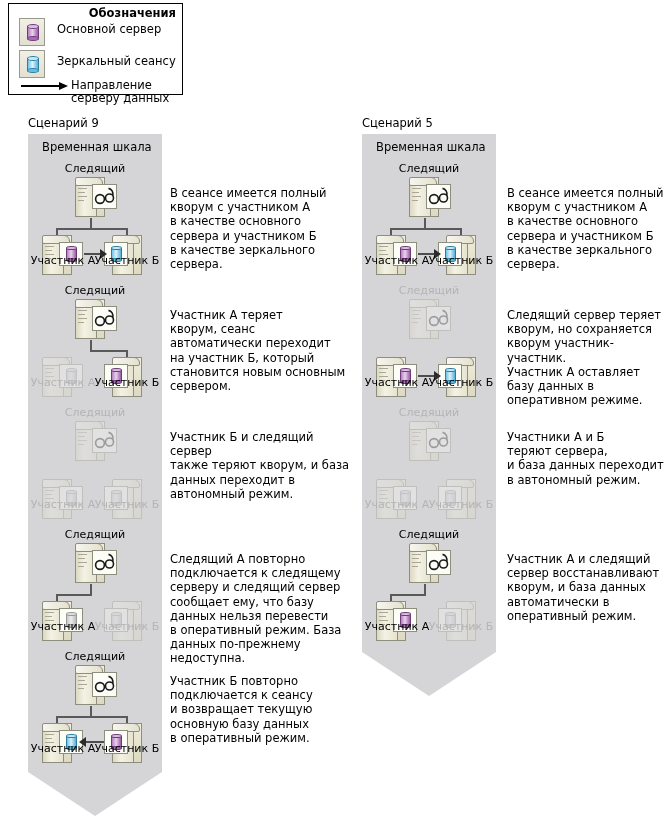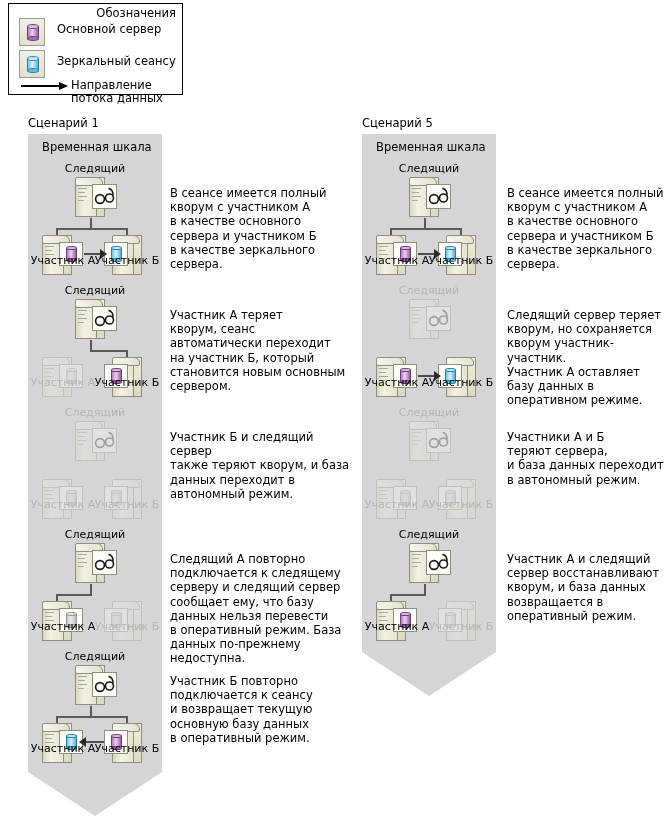--- a/index.html
+++ b/index.html
@@ -10,21 +10,21 @@
     color:#000;
     position:relative;
     overflow:hidden;
   }
   
   #legend{
     position:absolute;left:8px;top:3px;width:175px;height:92px;
     border:1px solid #000;background:#fff;box-sizing:border-box;
   }
   #legend .legend-title{
-    position:absolute;right:6px;top:2px;font-size:11.5px;font-weight:normal;
+    position:absolute;right:6px;top:2px;font-size:11.5px;font-weight:bold;
   }
   .legend-row{position:absolute;left:0;width:100%;}
   .legend-icon-box{
     position:absolute;width:26px;height:28px;border:1px solid #9a9a8c;
     background:linear-gradient(180deg,#f2f0e6 0%,#e2e0d2 100%);
     box-sizing:border-box;
   }
   .legend-label{position:absolute;font-size:11.5px;line-height:12.5px;}
   
   .db{position:absolute;}
@@ -118,25 +118,25 @@
     </div>
     <div class="legend-label" style="left:48px;top:51px;">Зеркальный сеансу</div>
   </div>
 
   <div class="legend-row">
     <div style="position:absolute;left:12px;top:81px;">
       <div style="position:absolute;left:0;top:0;width:40px;height:2px;background:#000;"></div>
       <div style="position:absolute;left:38px;top:-3px;width:0;height:0;border-top:4px solid transparent;border-bottom:4px solid transparent;border-left:9px solid #000;"></div>
     </div>
     <div class="legend-label" style="left:62px;top:75px;">Направление
-потока данных</div>
+серверу данных</div>
   </div>
 </div>
 
-<div class="scenario-title" style="left:28px;top:116px;">Сценарий 1</div>
+<div class="scenario-title" style="left:28px;top:116px;">Сценарий 9</div>
 <div class="timeline-col" style="left:28px;top:134px;height:638px;"></div>
 <div class="arrow-tip" style="left:28px;top:772px;">
     <div class="tri"></div>
   </div>
 <div class="timeline-label" style="left:42px;top:140px;">Временная шкала</div>
 
 <div class="scenario-title" style="left:362px;top:116px;">Сценарий 5</div>
 <div class="timeline-col" style="left:362px;top:134px;height:518px;"></div>
 <div class="arrow-tip" style="left:362px;top:652px;">
     <div class="tri"></div>
@@ -790,15 +790,15 @@
             <div class="cyl-bot" style="background:#c2c2c2;border:1px solid #9a9a9a;"></div>
           </div>
         </div>
       </div>
       <div class="partner-label" style="left: 0px; top: 92px; text-align: center;">Участник А</div>
       <div class="partner-label label-faded" style="left: 64px; top: 92px; text-align: center;">Участник Б</div>
     </div>
     <div class="note" style="left: 507px; top: 552px; width: 158px;">Участник А и следящий
 сервер восстанавливают
 кворум, и база данных
-возвращается в
+автоматически в
 оперативный режим.</div>
   </div>
 
 </body></html>

